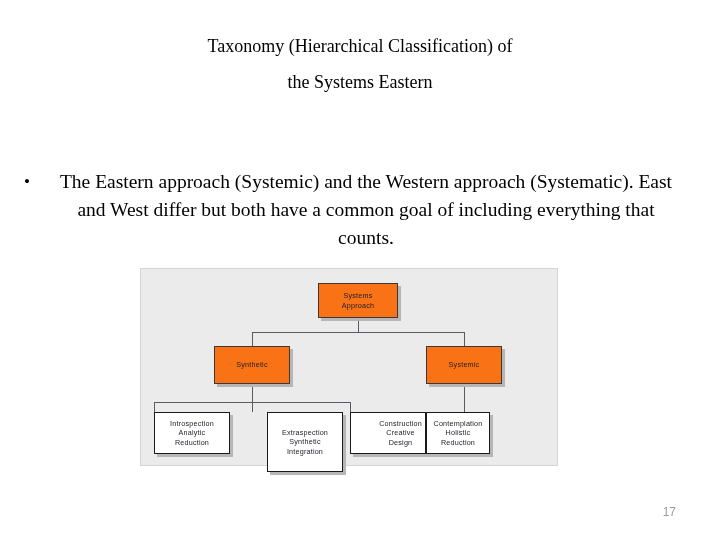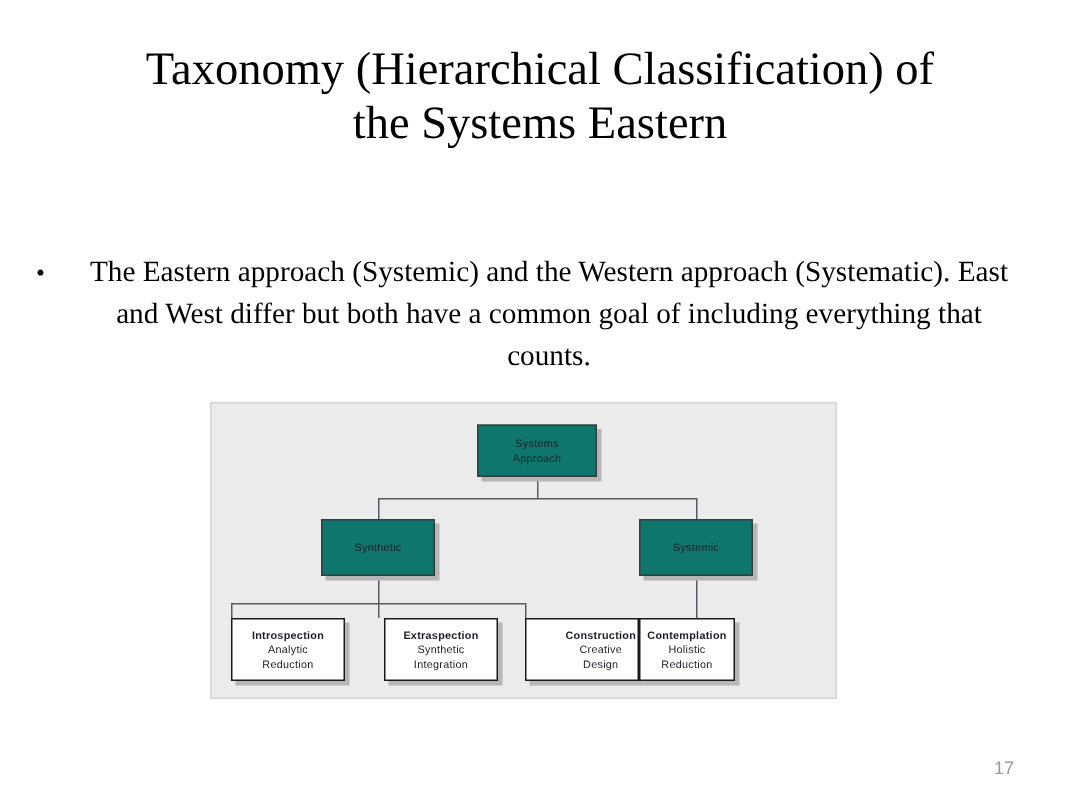--- a/index.html
+++ b/index.html
@@ -16,21 +16,21 @@
     color: #000000;
   }
 
   
   .slide-title {
     position: absolute;
     left: 40px;
     top: 28px;
     width: 640px;
     text-align: center;
-    font-size: 31px;
+    font-size: 18px;
     line-height: 36px;
     font-family: "Liberation Serif", "DejaVu Serif", serif;
     color: #000;
   }
 
   
   .body-block {
     position: absolute;
     left: 24px;
     top: 168px;
@@ -81,31 +81,31 @@
     align-items: center;
     justify-content: center;
     font-family: "Liberation Sans", "DejaVu Sans", sans-serif;
     font-size: 7.2px;
     line-height: 9.4px;
     color: #1c1c26;
     letter-spacing: 0.2px;
     z-index: 3;
   }
   .node-fill {
-    background: #0f766e;
+    background: #f97316;
     border: 1.3px solid #3a3a3a;
     box-shadow: 3px 3px 0 0 #b6b6b6;
   }
   .node-white {
     background: #ffffff;
     border: 1.3px solid #1a1a1a;
     box-shadow: 3px 3px 0 0 #b6b6b6;
   }
   .node-line { white-space: nowrap; }
-  .node-line.head { font-weight: bold; }
+  .node-line.head { font-weight: normal; }
 
   
   .conn {
     position: absolute;
     background: #5a5a60;
     z-index: 1;
   }
   .conn.h { height: 1px; }
   .conn.v { width: 1px; }
 
@@ -163,21 +163,21 @@
     <div class="node node-fill" style="left:285px; top:77px; width:76px; height:38px;">
       <span class="node-line">Systemic</span>
     </div>
 
     <div class="node node-white" style="left:13px; top:143px; width:76px; height:42px;">
       <span class="node-line head">Introspection</span>
       <span class="node-line">Analytic</span>
       <span class="node-line">Reduction</span>
     </div>
 
-    <div class="node node-white" style="left:115px; top:143px; width:76px; height:42px;">
+    <div class="node node-white" style="left:126px; top:143px; width:76px; height:60px;">
       <span class="node-line head">Extraspection</span>
       <span class="node-line">Synthetic</span>
       <span class="node-line">Integration</span>
     </div>
 
     <div class="node node-white" style="left:209px; top:143px; width:76px; height:42px;padding-left:25px;">
       <span class="node-line head">Construction</span>
       <span class="node-line">Creative</span>
       <span class="node-line">Design</span>
     </div>

